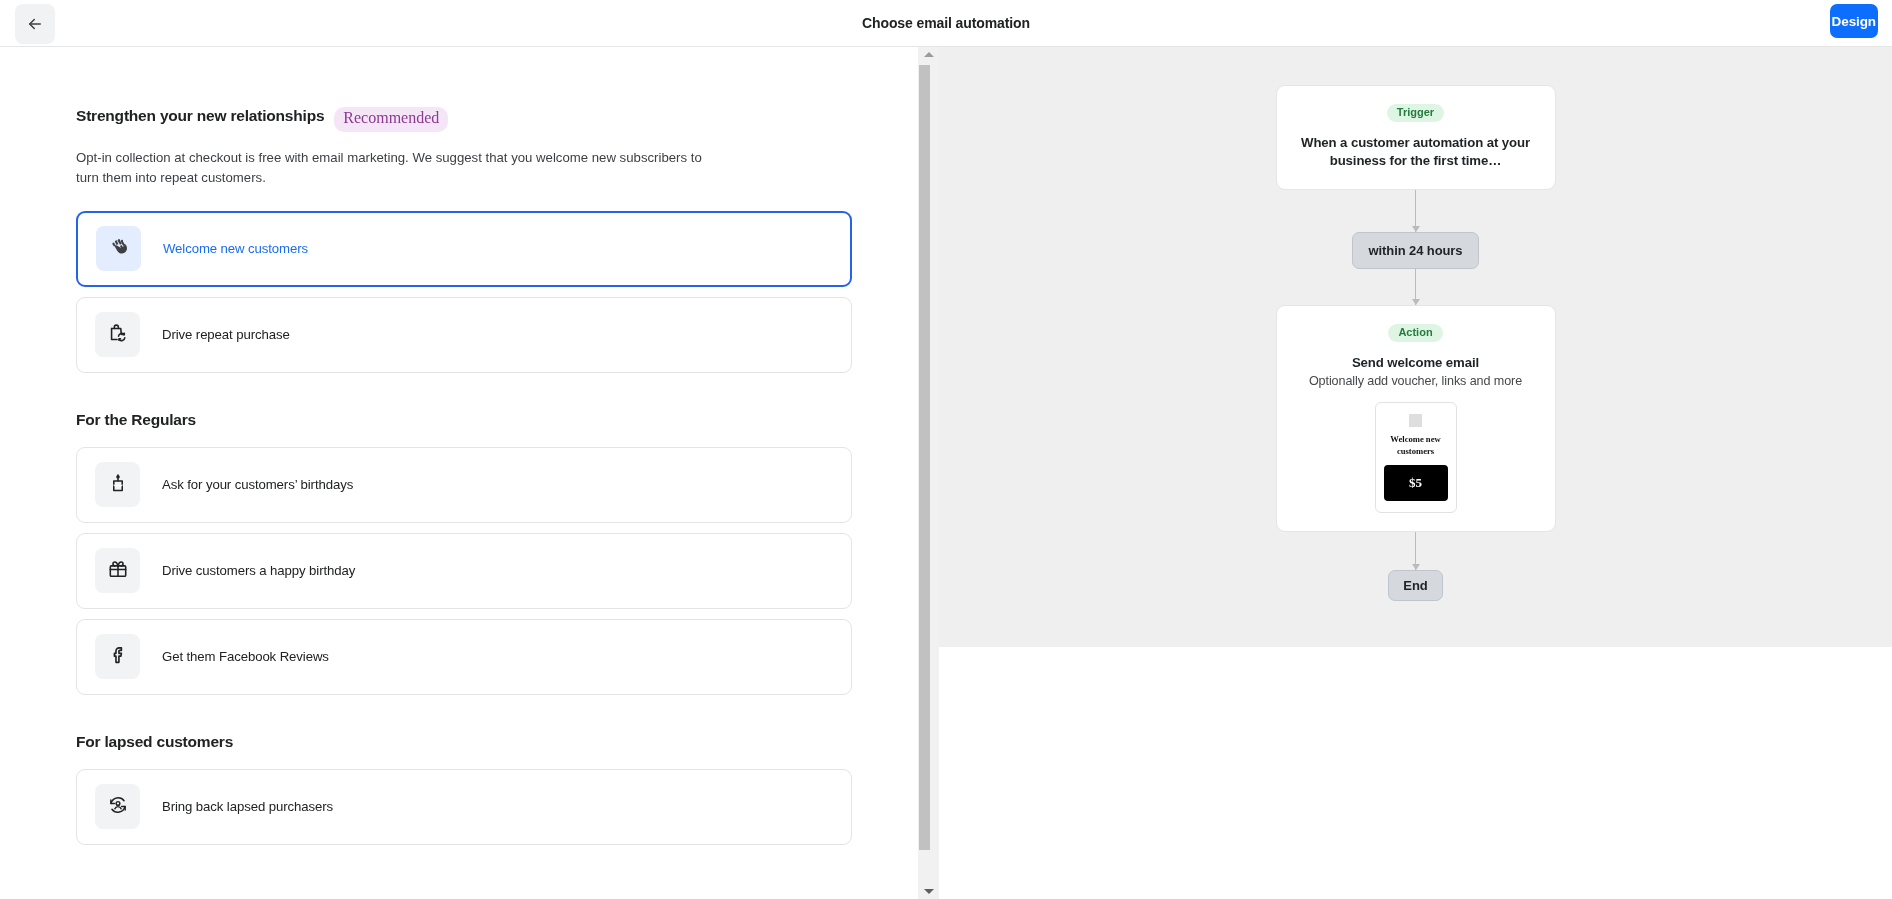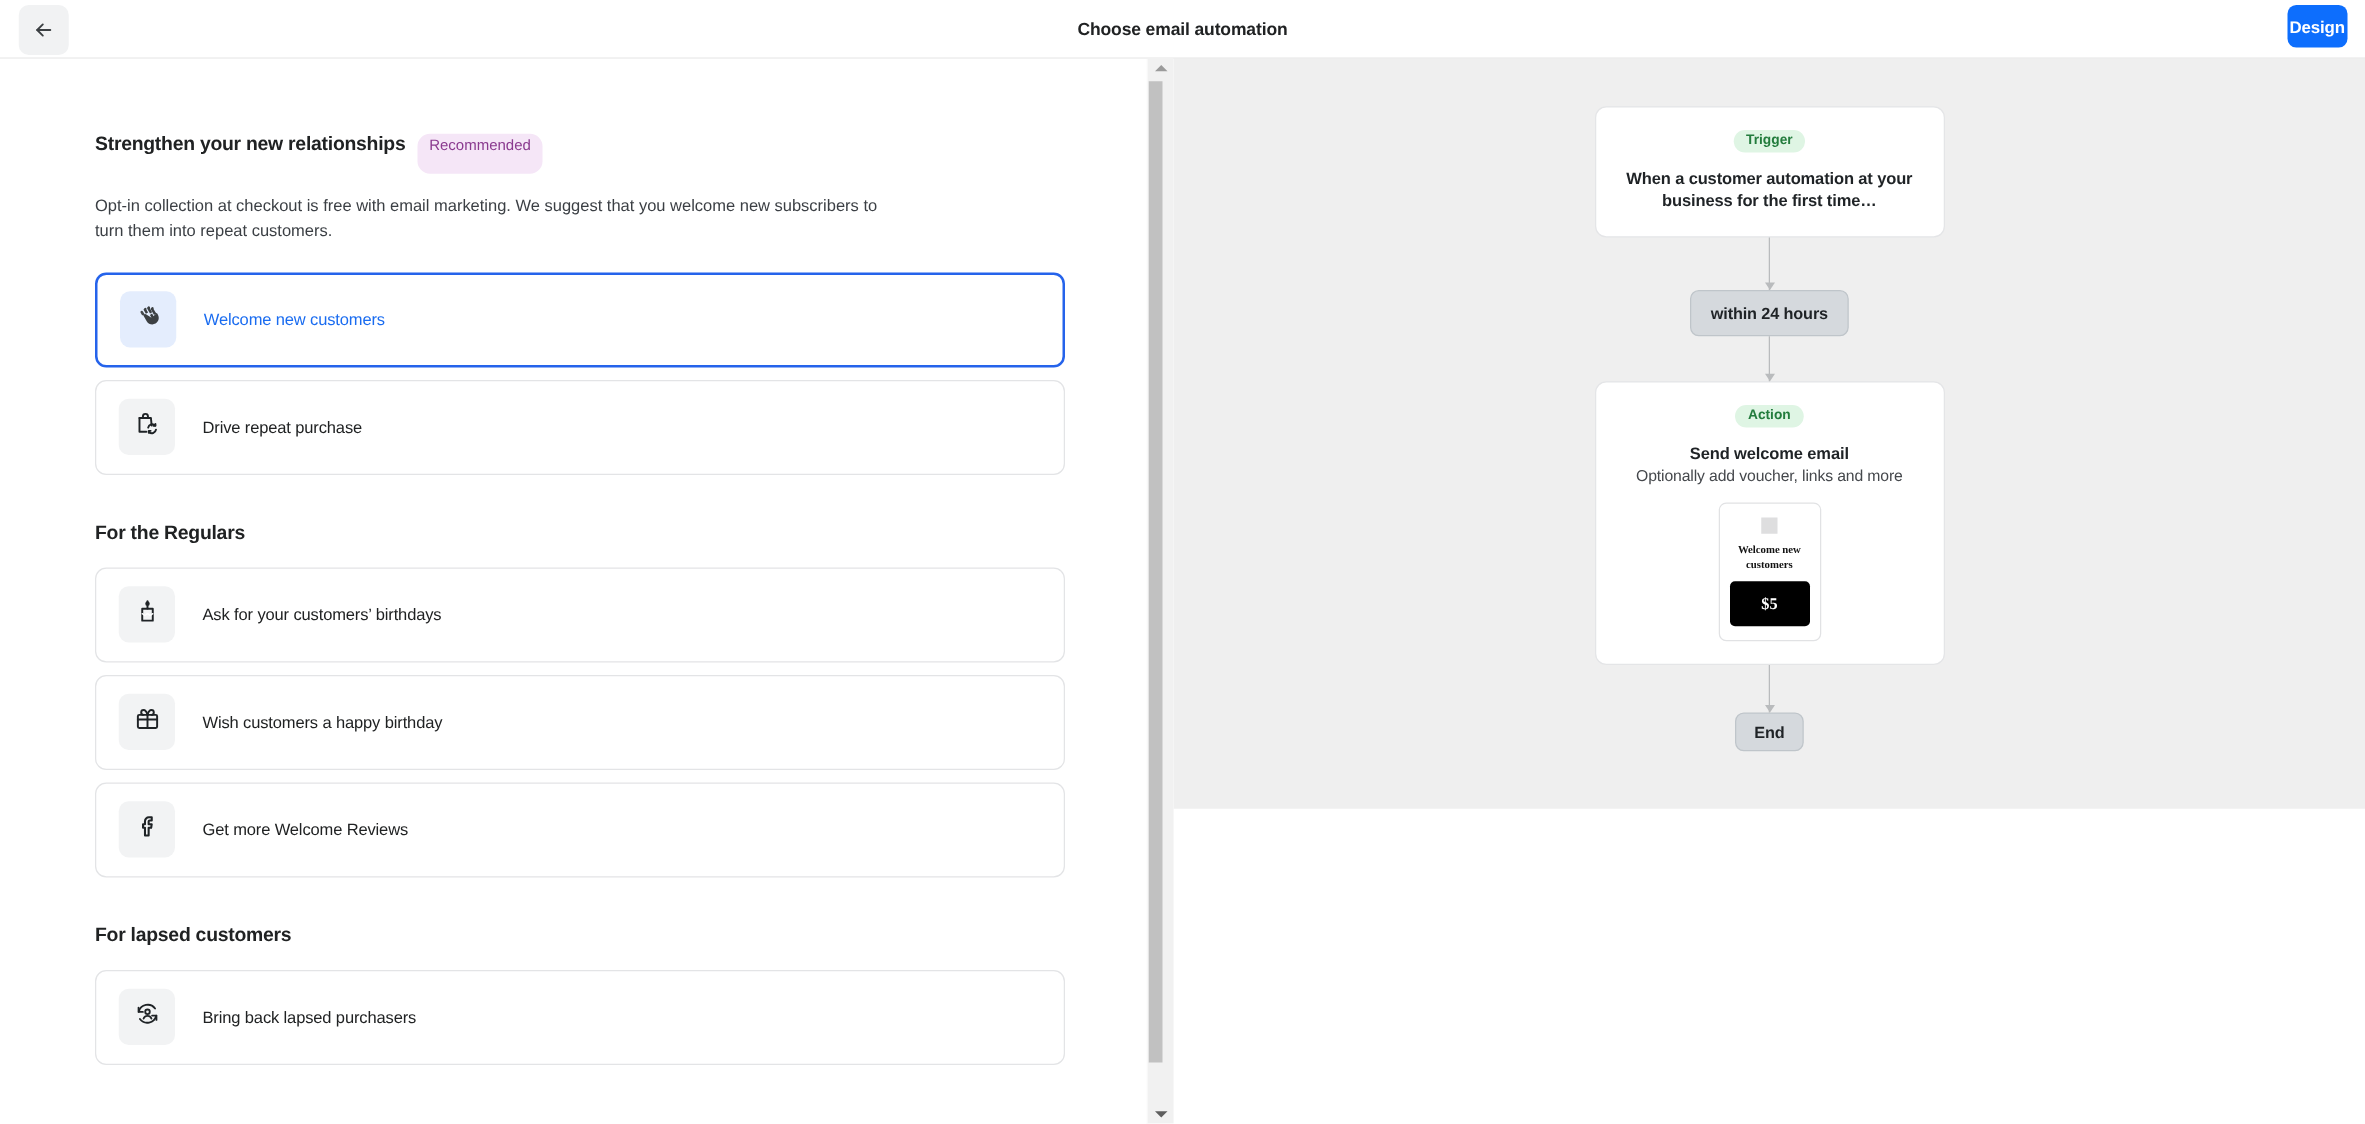--- a/index.html
+++ b/index.html
@@ -84,25 +84,26 @@
   }
   .section-title {
     font-size: 15.5px;
     font-weight: bold;
     color: #202223;
     letter-spacing: -0.2px;
   }
   .badge-recommended {
     background: #f5e6f7;
     color: #8a3a8f;
-    font-size: 12px;
-    padding: 3px 9px 17px;
+    font-size: 16px;
+    padding: 3px 9px 6px;
     border-radius: 10px;
     line-height: 1;
     white-space: nowrap;
+    font-family: Liberation Serif, serif;
   }
   .section-desc {
     margin-top: 16px;
     font-size: 13.2px;
     color: #3b3f44;
     line-height: 1.55;
     max-width: 640px;
   }
   .card-list {
     margin-top: 22px;
@@ -372,32 +373,32 @@
               <span>
                 <svg width="22" height="22" viewBox="0 0 24 24" fill="none" stroke="#1f2326" stroke-width="1.7" stroke-linecap="round" stroke-linejoin="round">
                   <rect x="3.6" y="8.6" width="16.8" height="11.4" rx="1.2"></rect>
                   <line x1="3.6" y1="12.6" x2="20.4" y2="12.6"></line>
                   <line x1="12" y1="8.6" x2="12" y2="20"></line>
                   <path d="M12 8.6S10.8 4.4 8.6 4.4a2.1 2.1 0 0 0 0 4.2"></path>
                   <path d="M12 8.6s1.2-4.2 3.4-4.2a2.1 2.1 0 0 1 0 4.2"></path>
                 </svg>
               </span>
             </div>
-            <div class="card-label">Wish customers a happy birthday</div>
+            <div class="card-label">Drive customers a happy birthday</div>
           </div>
 
           <div class="auto-card">
             <div class="card-icon">
               <span>
                 <svg width="22" height="22" viewBox="0 0 24 24" fill="none" stroke="#1f2326" stroke-width="1.8" stroke-linecap="round" stroke-linejoin="round">
                   <path d="M14.8 4.2h-1.6a3.4 3.4 0 0 0-3.4 3.4v2.6H8.1v3.1h1.7V20h3.2v-6.7h2.2l.5-3.1h-2.7V7.9c0-.5.4-.9.9-.9h1.8V4.2Z"></path>
                 </svg>
               </span>
             </div>
-            <div class="card-label">Get more Welcome Reviews</div>
+            <div class="card-label">Get them Facebook Reviews</div>
           </div>
 
         </div>
       </div>
 
       <div class="section section-block">
         <div class="section-title-row">
           <div class="section-title">For lapsed customers</div>
         </div>
         <div class="card-list">

